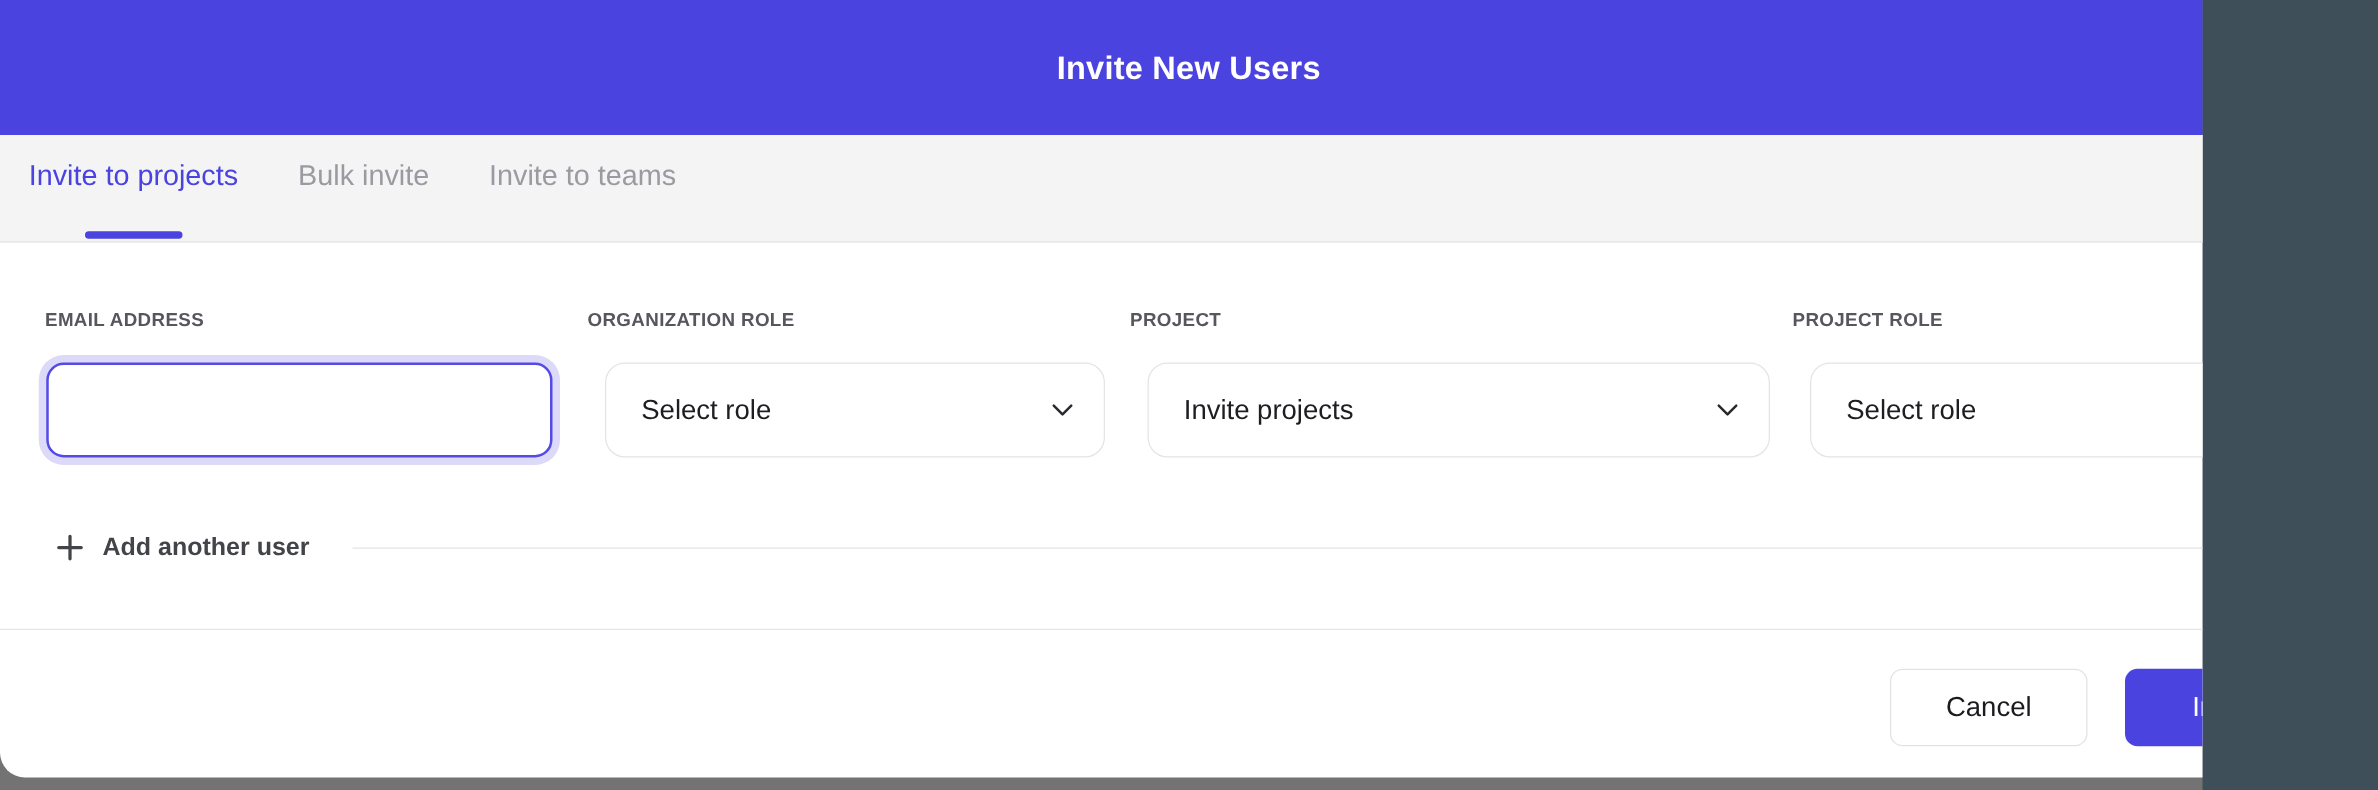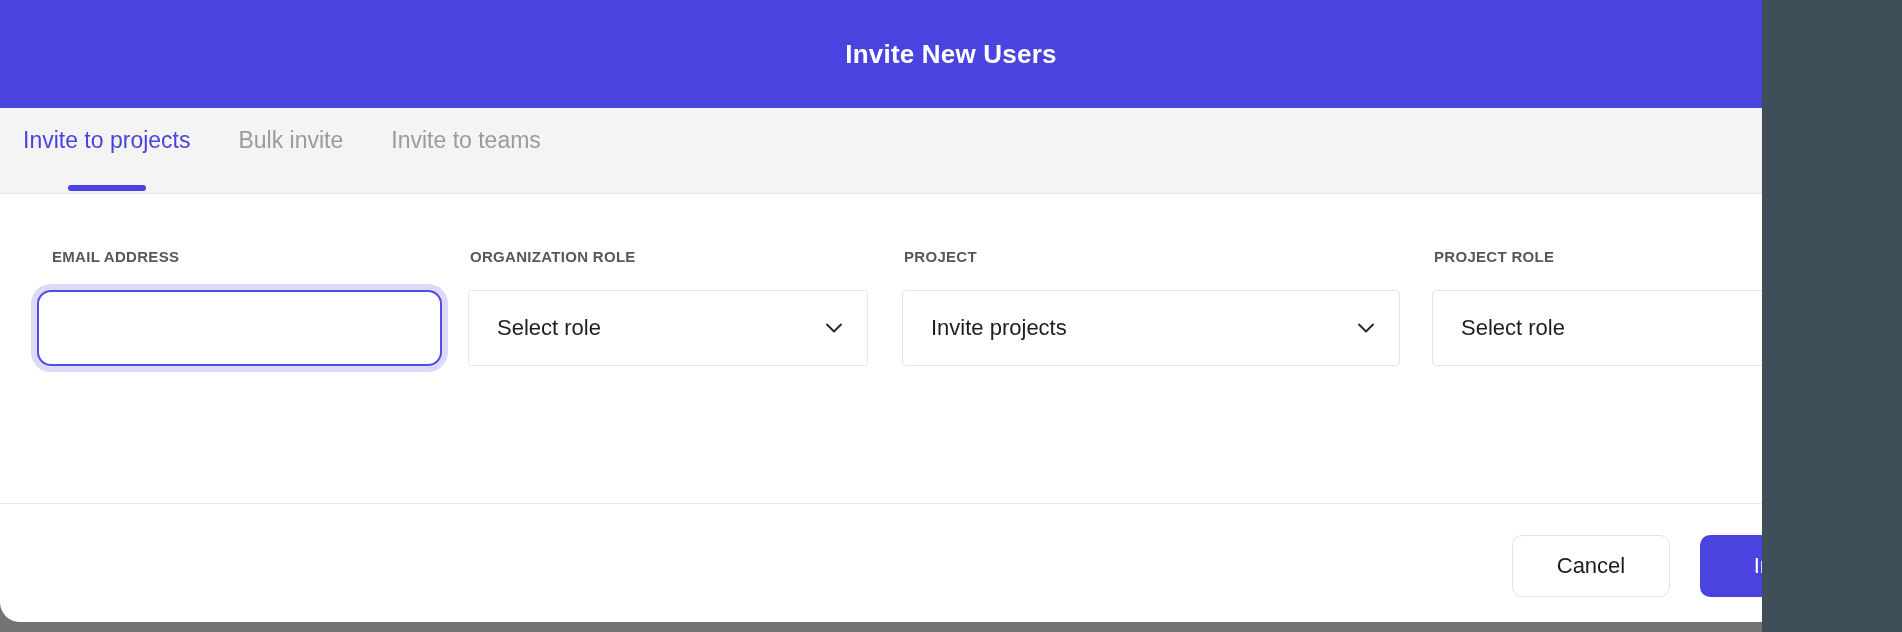--- a/index.html
+++ b/index.html
@@ -75,21 +75,21 @@
   .field-label {
     position: absolute;
     top: 140px;
     padding-left: 4px;
     font-size: 15px;
     font-weight: 700;
     letter-spacing: 0.3px;
     color: #56575c;
     white-space: nowrap;
   }
-  .field-email-label   { left: 48px; }
+  .field-email-label   { left: 32px; }
   .field-orgrole-label { left: 466px; }
   .field-projects-label{ left: 900px; }
   .field-projrole-label{ left: 1430px; }
 
   .email-input {
     position: absolute;
     top: 182px; left: 37px;
     width: 405px; height: 76px;
     border: 2px solid #544ae6;
     border-radius: 14px;
@@ -101,26 +101,27 @@
     outline: none;
     font-family: "Liberation Sans", "DejaVu Sans", sans-serif;
   }
 
   .select-box {
     position: absolute;
     top: 182px;
     height: 76px;
     background: #ffffff;
     border: 1px solid #e3e4e8;
-    border-radius: 4px;
+    border-radius: 16px;
     display: flex;
     align-items: center;
     justify-content: space-between;
     padding: 0 24px 0 28px;
     cursor: pointer;
+    margin-left: 16px;
   }
   .select-orgrole  { left: 468px;  width: 400px; }
   .select-projects { left: 902px;  width: 498px; }
   .select-projrole { left: 1432px; width: 399px; }
   .select-value {
     font-size: 22px;
     color: #1e1e22;
     white-space: nowrap;
   }
   .chevron { flex: 0 0 auto; margin-left: 12px; }
@@ -230,20 +231,29 @@
       </svg>
     </div>
 
     <div class="select-box select-projrole">
       <span class="select-value">Select role</span>
       <svg class="chevron" width="18" height="12" viewBox="0 0 18 12" fill="none">
         <path d="M2 2.5 L9 9.5 L16 2.5" stroke="#2a2a2e" stroke-width="2" stroke-linecap="round" stroke-linejoin="round"></path>
       </svg>
     </div>
 
+    <div class="add-user-row">
+      <div class="add-user-btn">
+        <svg class="plus-icon" width="24" height="24" viewBox="0 0 24 24" fill="none">
+          <path d="M12 3 V21 M3 12 H21" stroke="#434449" stroke-width="2.6" stroke-linecap="round"></path>
+        </svg>
+        <span class="add-user-label">Add another user</span>
+      </div>
+      <div class="add-user-line"></div>
+    </div>
 
     <div class="footer-divider"></div>
 
     <button class="btn btn-cancel">Cancel</button>
     <button class="btn btn-invite">Invite</button>
 
   </div>
 </div>
 
 </body></html>

